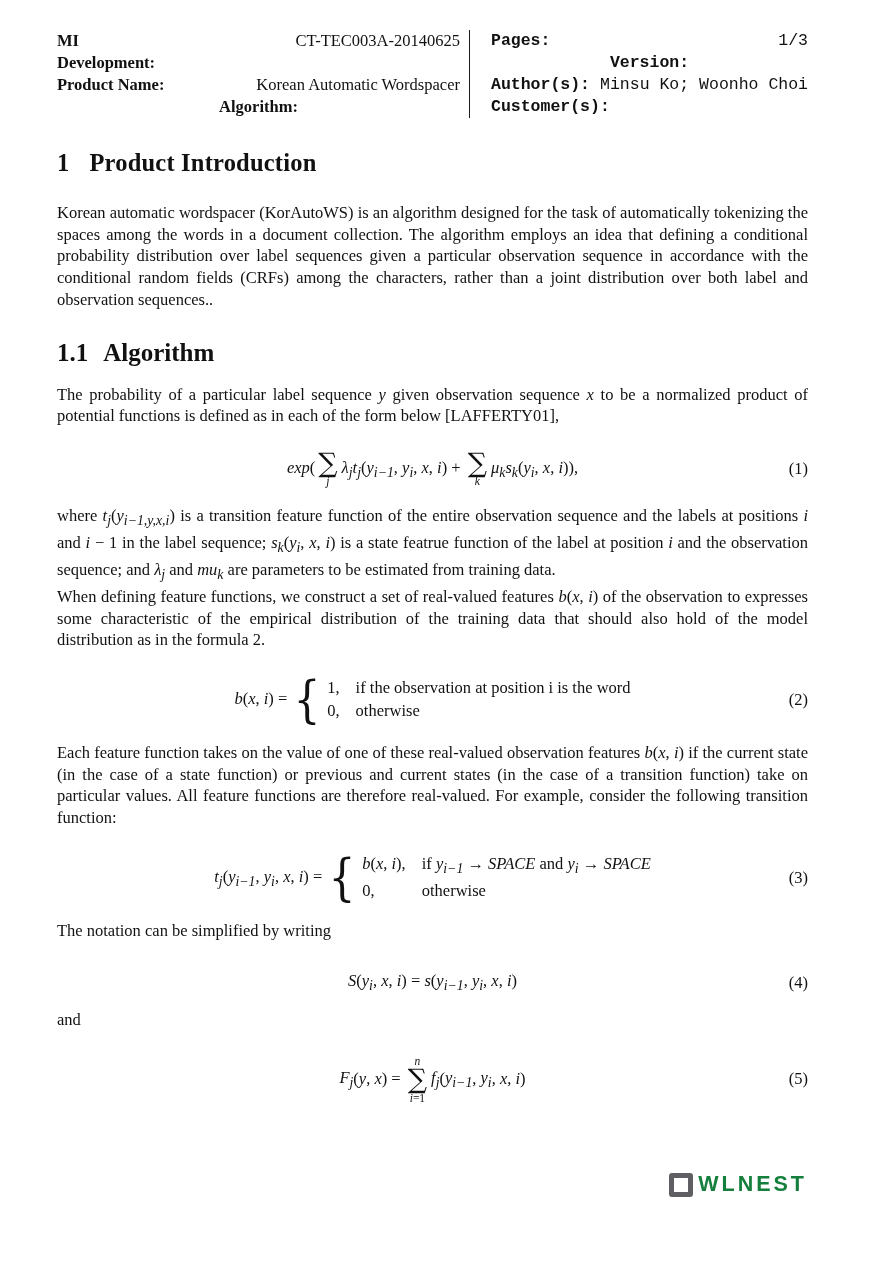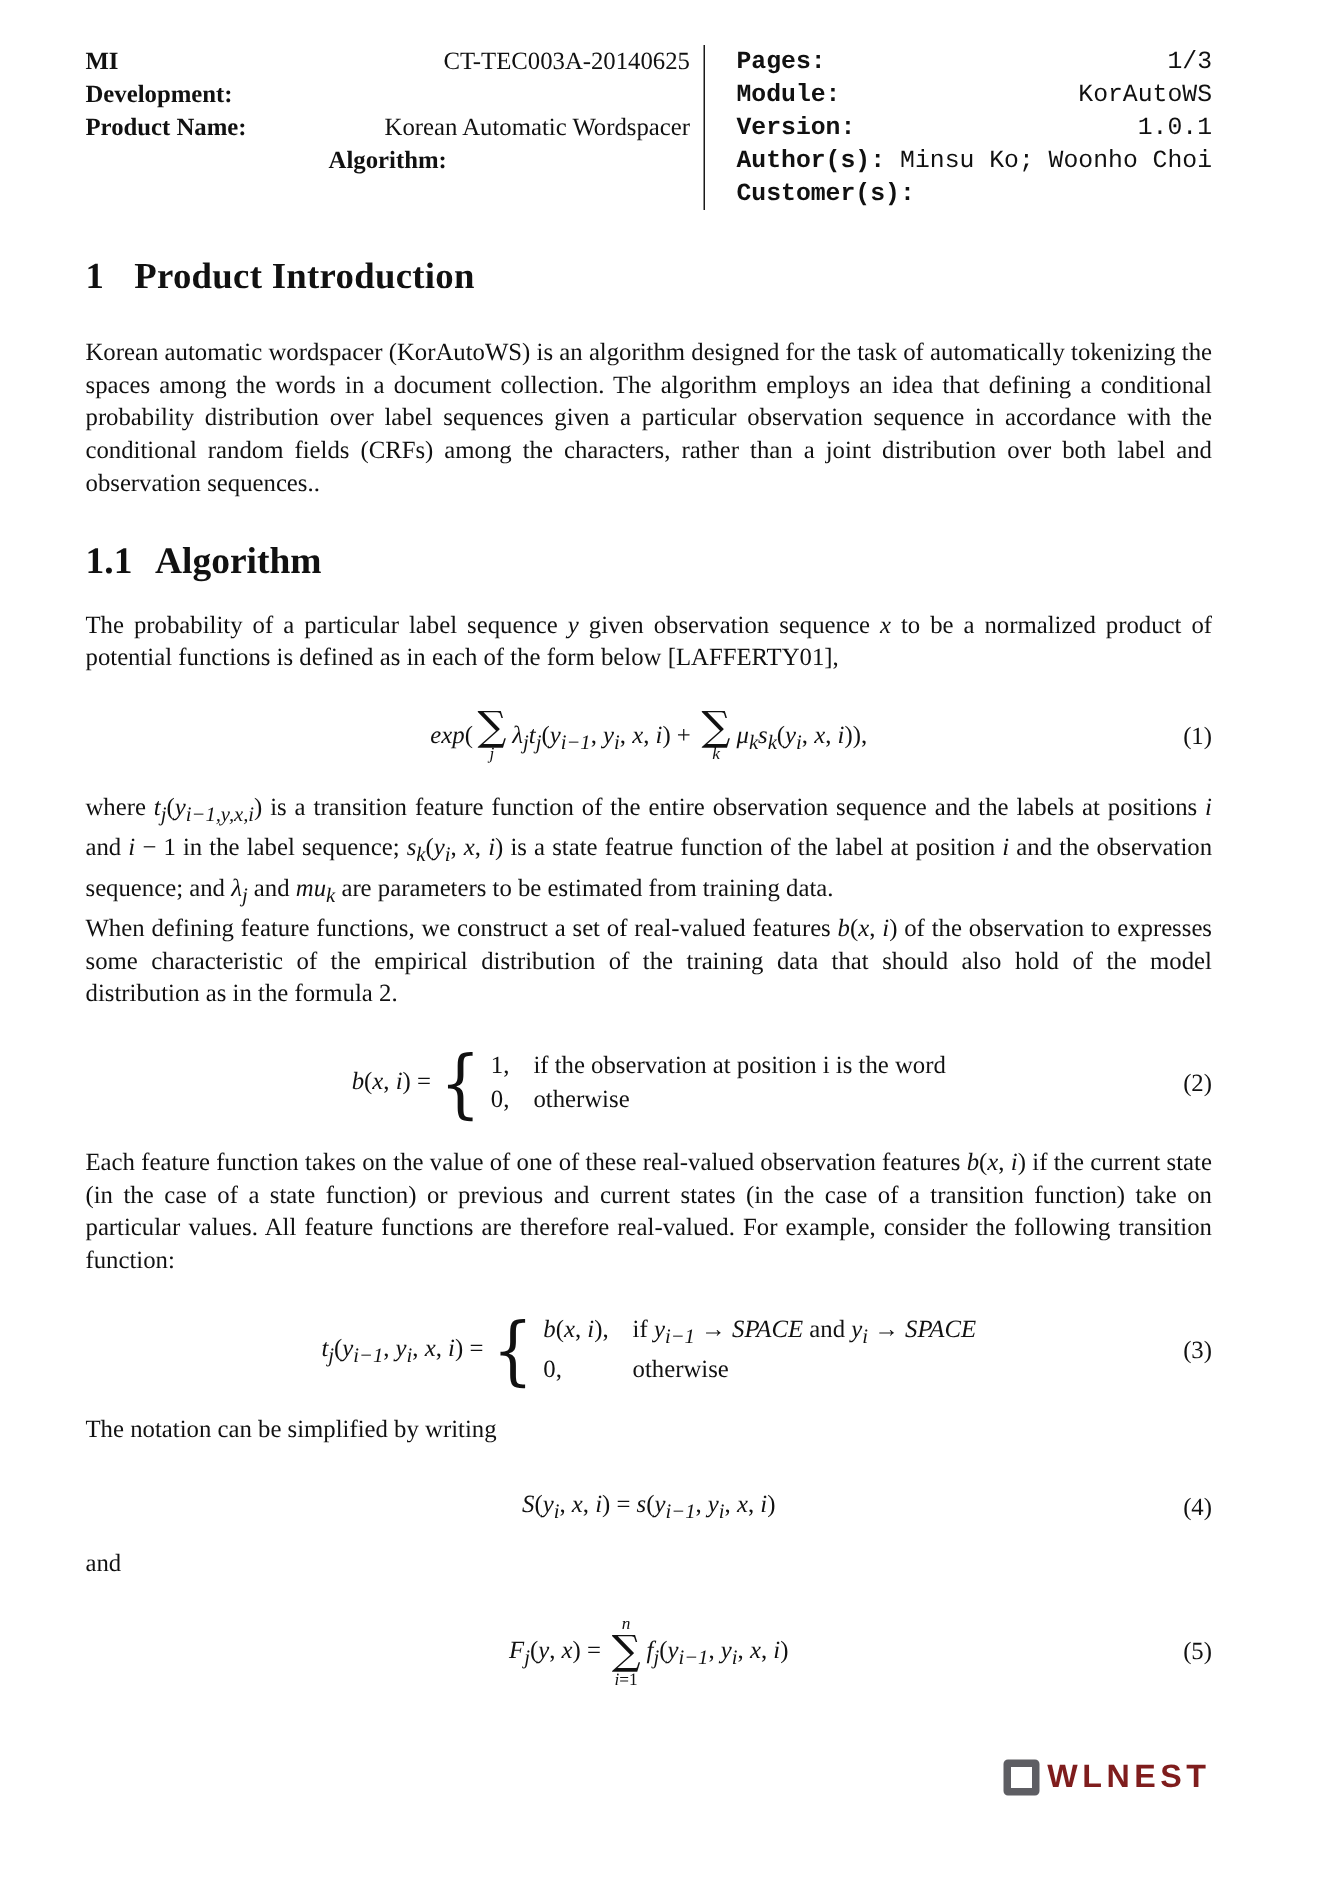--- a/index.html
+++ b/index.html
@@ -95,21 +95,21 @@
     width: 14px; height: 14px;
     border: 5px solid #5e5e63;
     border-radius: 3px;
     margin-right: 5px;
   }
   .logo-text {
     font-family: "Liberation Sans", sans-serif;
     font-weight: 700;
     font-size: 21.5px;
     letter-spacing: 3px;
-    color: #7f1d1d;
+    color: #15803d;
   }
 </style>
 </head>
 <body>
 
 <div class="page">
 
   <div class="meta">
     <div class="meta-left">
       <div class="mrow">
@@ -127,26 +127,21 @@
       <div class="mrow">
         <span class="mlabel">Algorithm:</span>
       </div>
     </div>
     <div class="meta-right">
       <div class="mrow">
         <span class="mlabel">Pages:</span>
         <span class="mvalue">1/3</span>
       </div>
       <div class="mrow">
-        <span class="mlabel">Module:</span>
-        <span class="mvalue">KorAutoWS</span>
-      </div>
-      <div class="mrow">
         <span class="mlabel">Version:</span>
-        <span class="mvalue">1.0.1</span>
       </div>
       <div class="mrow">
         <span class="mlabel">Author(s):</span>
         <span class="mvalue">Minsu Ko; Woonho Choi</span>
       </div>
       <div class="mrow">
         <span class="mlabel">Customer(s):</span>
         <span class="mvalue"></span>
       </div>
     </div>

